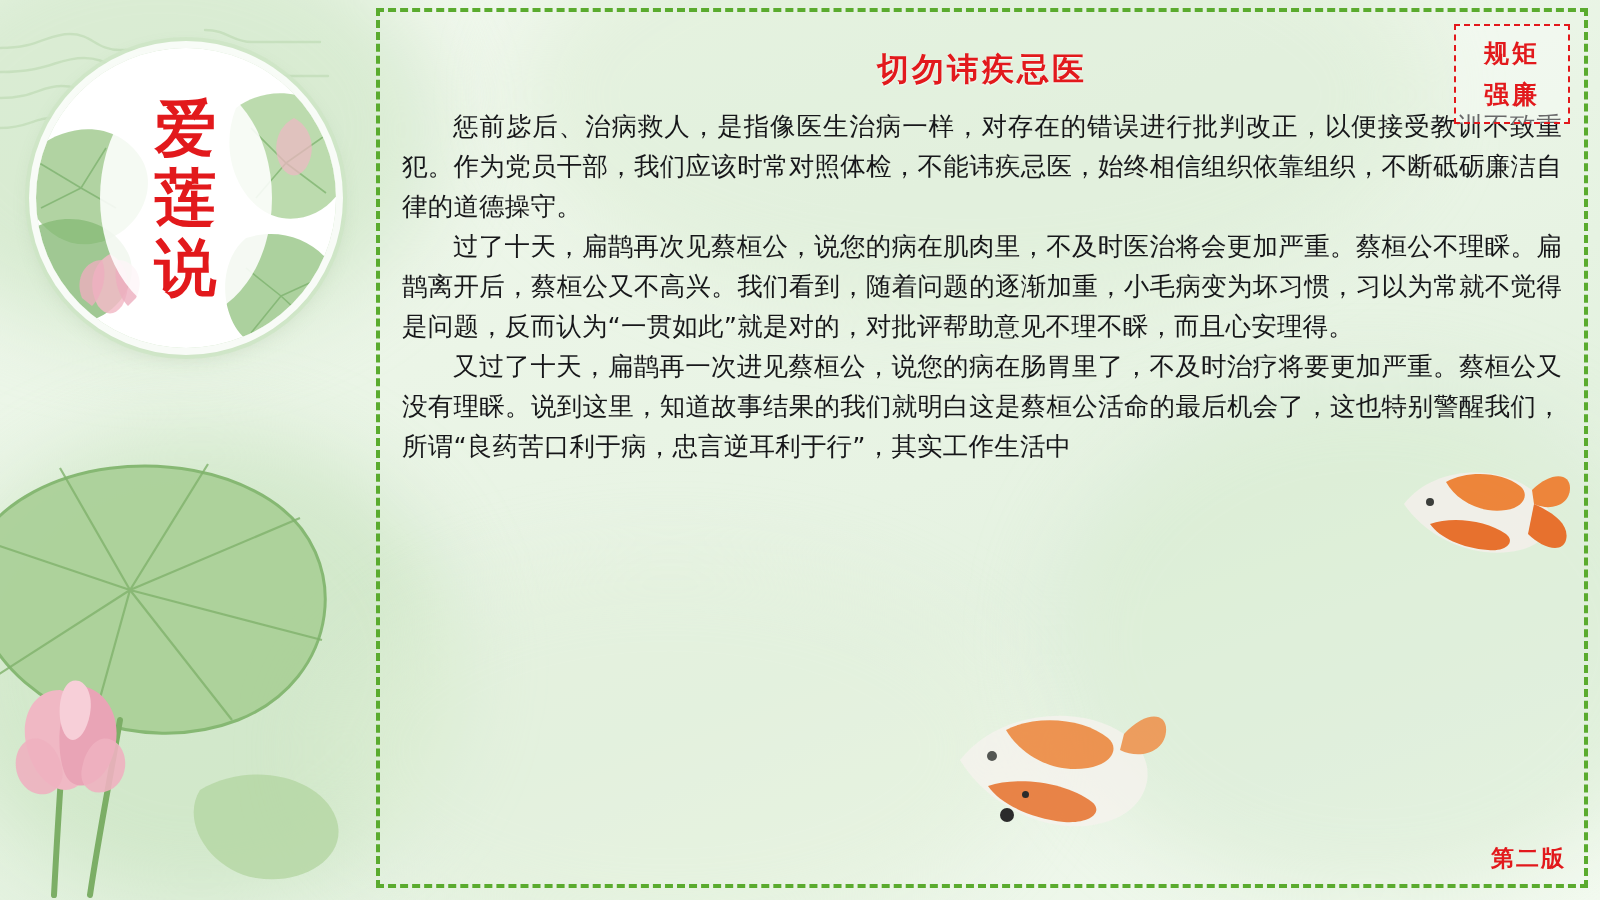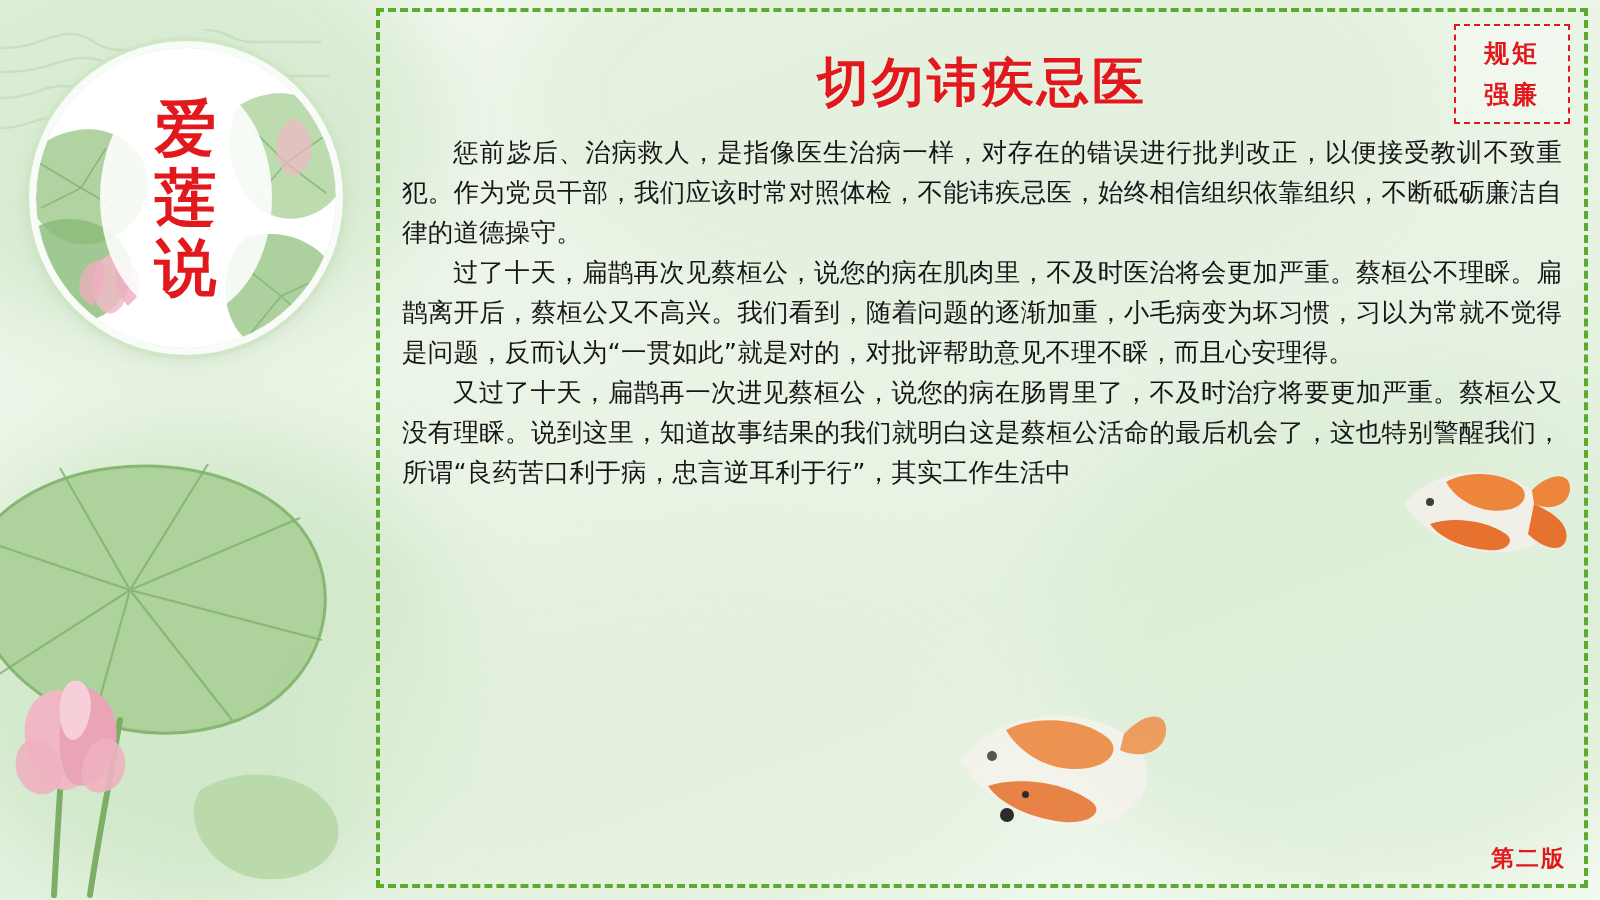--- a/index.html
+++ b/index.html
@@ -112,21 +112,21 @@
     height: 100%;
     padding: 14px 22px 10px 22px;
     box-sizing: border-box;
   }
 
   .headline {
     text-align: center;
     color: #e2191c;
     font-family: "DejaVu Sans", "Liberation Sans", sans-serif;
     font-weight: bold;
-    font-size: 52px;
+    font-size: 32px;
     letter-spacing: 3px;
     margin: 22px 0 14px 0;
     text-shadow: 0 1px 2px rgba(255,255,255,0.9);
   }
 
   .body-text {
     font-family: "DejaVu Sans", "Liberation Sans", sans-serif;
     font-size: 25.5px;
     line-height: 40px;
     color: #17171a;

